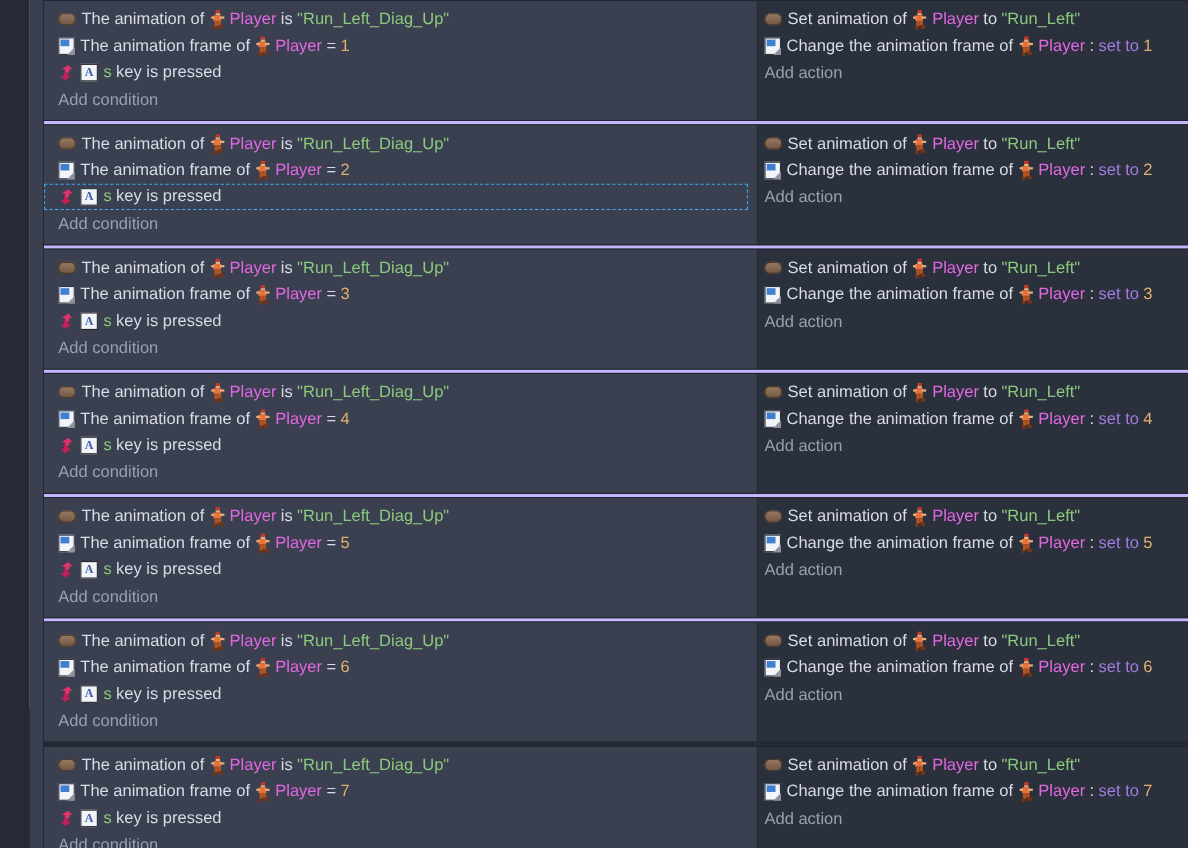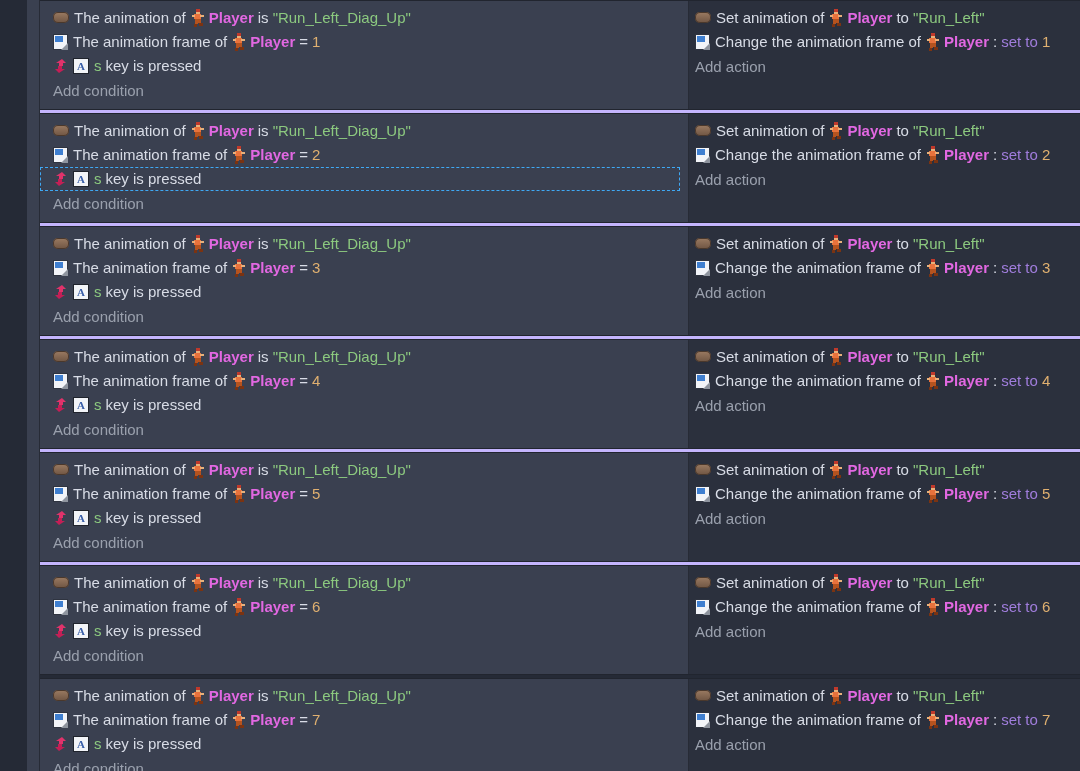--- a/index.html
+++ b/index.html
@@ -94,21 +94,21 @@
     padding: 2px 0 2px 13px;
     line-height: 22px;
     height: 24px;
     box-sizing: border-box;
     white-space: nowrap;
   }
   .actions-col .add-line { padding-left: 6px; }
 
   
   .t-plain  { color: #d8dce6; }
-  .t-object { color: #e268e2; font-weight: bold; }
+  .t-object { color: #e268e2; font-weight: normal; }
   .t-string { color: #8cc97f; }
   .t-number { color: #e0b070; }
   .t-keyword{ color: #a07ddc; }
   .t-key    { color: #8cc97f; }
   .sp { display: inline-block; width: 4px; }
 
   
   .icon {
     display: inline-block;
     vertical-align: middle;

